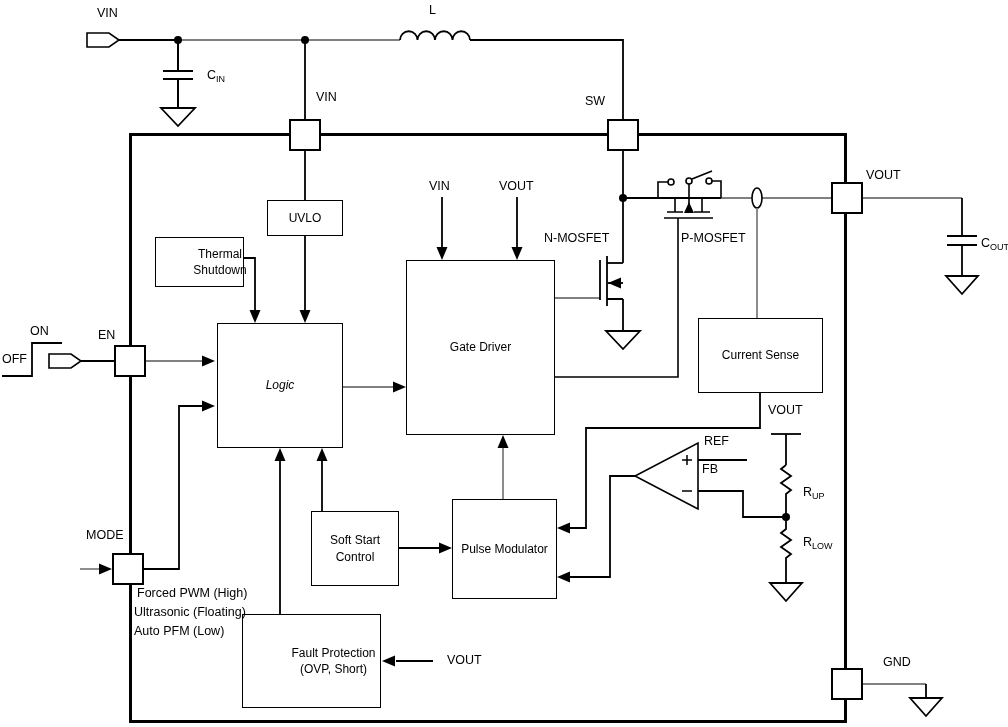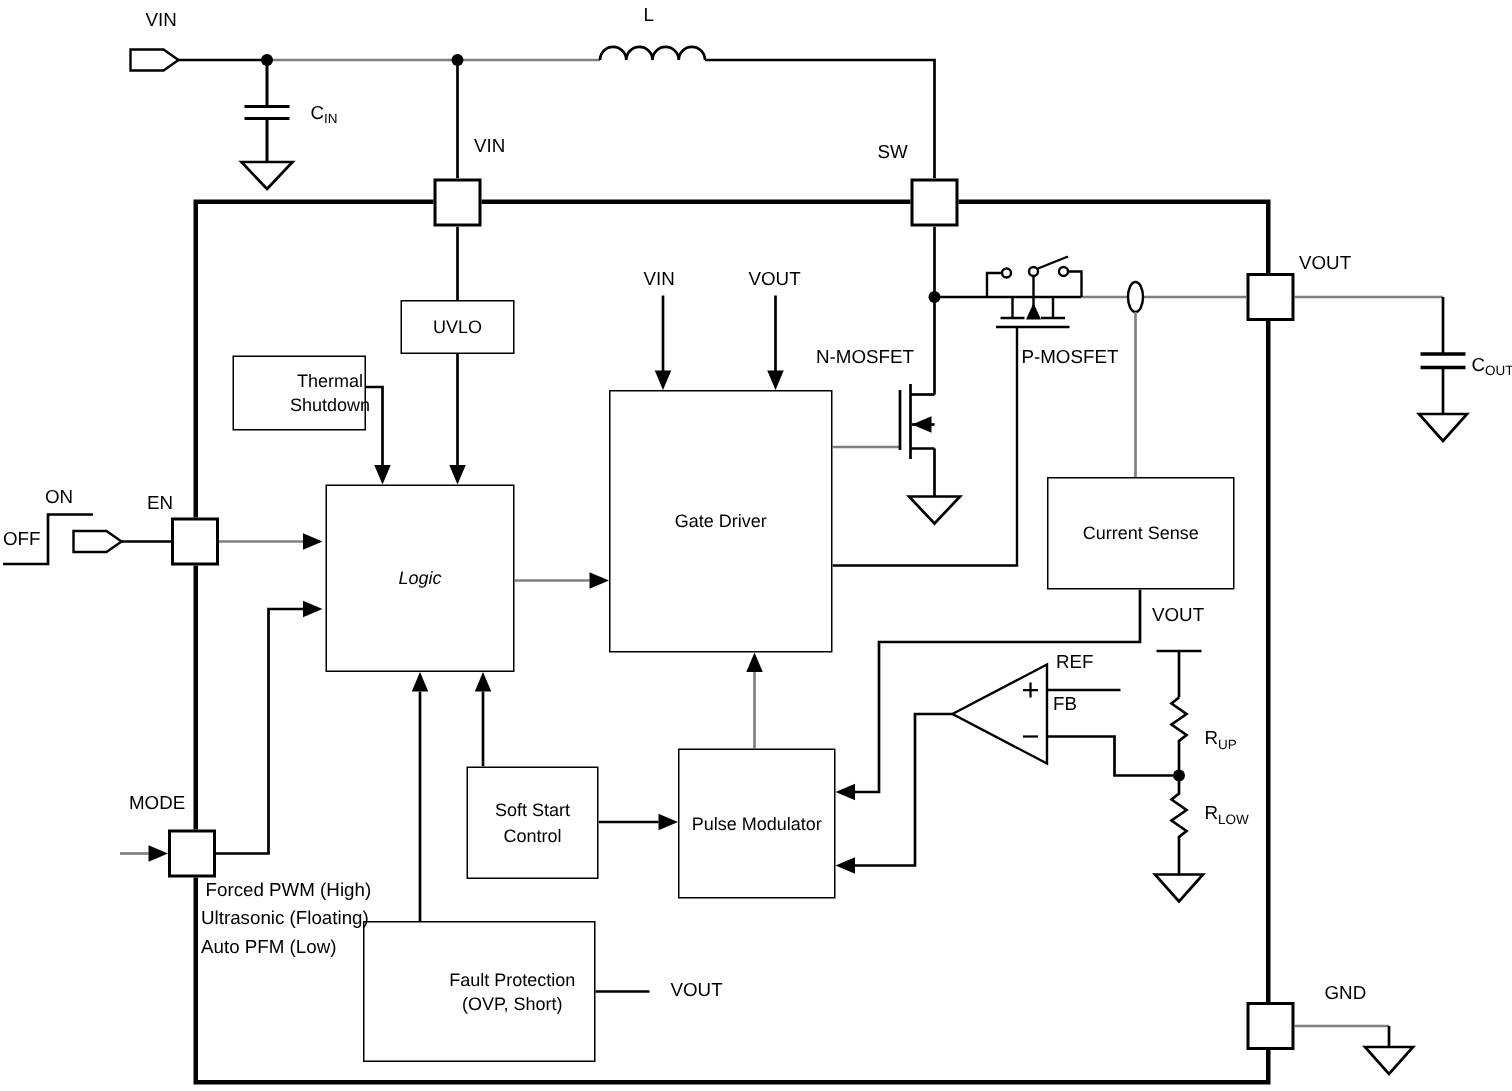--- a/index.html
+++ b/index.html
@@ -171,21 +171,21 @@
   <div class="block" style="left:698px;top:318px;width:125px;height:75px;">
     <span>Current Sense</span>
   </div>
   <div class="block" style="left:452px;top:499px;width:105px;height:100px;">
     <span>Pulse Modulator</span>
   </div>
   <div class="block" style="left:311px;top:511px;width:88px;height:75px;">
     <span>Soft Start</span>
     <span>Control</span>
   </div>
-  <div class="block" style="left:242px;top:614px;width:155px;height:94px;padding-left:44px;">
+  <div class="block" style="left:242px;top:614px;width:139px;height:94px;padding-left:44px;">
     <span>Fault Protection</span>
     <span>(OVP, Short)</span>
   </div>
 
   <div class="lbl" style="left:97px;top:7px;">VIN</div>
   <div class="lbl" style="left:429px;top:4px;">L</div>
   <div class="lbl" style="left:207px;top:69px;">
     <span>C</span><span class="sub">IN</span>
   </div>
   <div class="lbl" style="left:316px;top:91px;">VIN</div>

